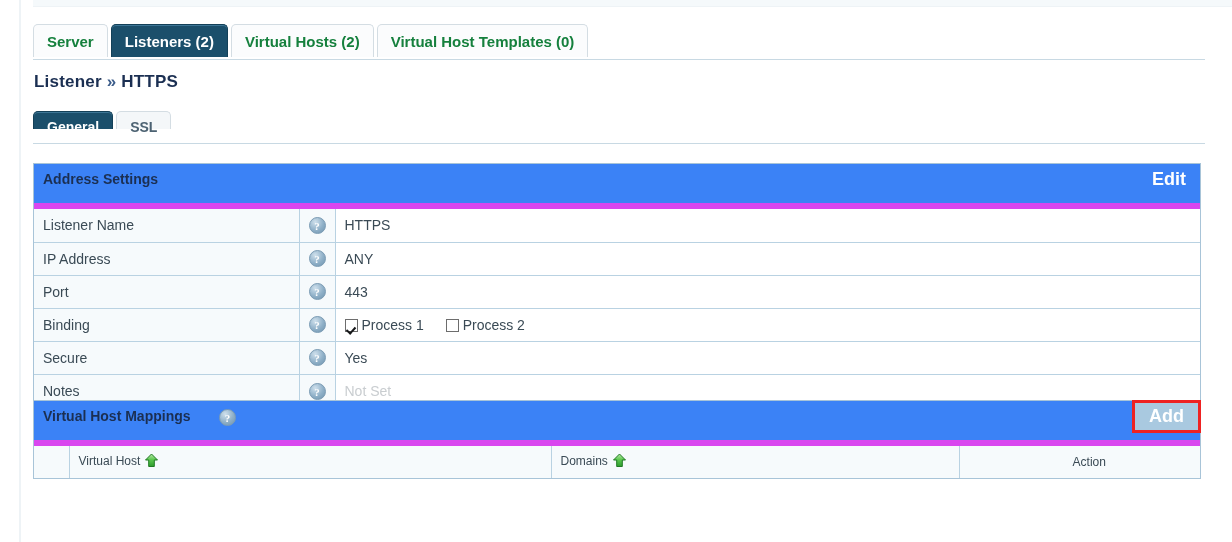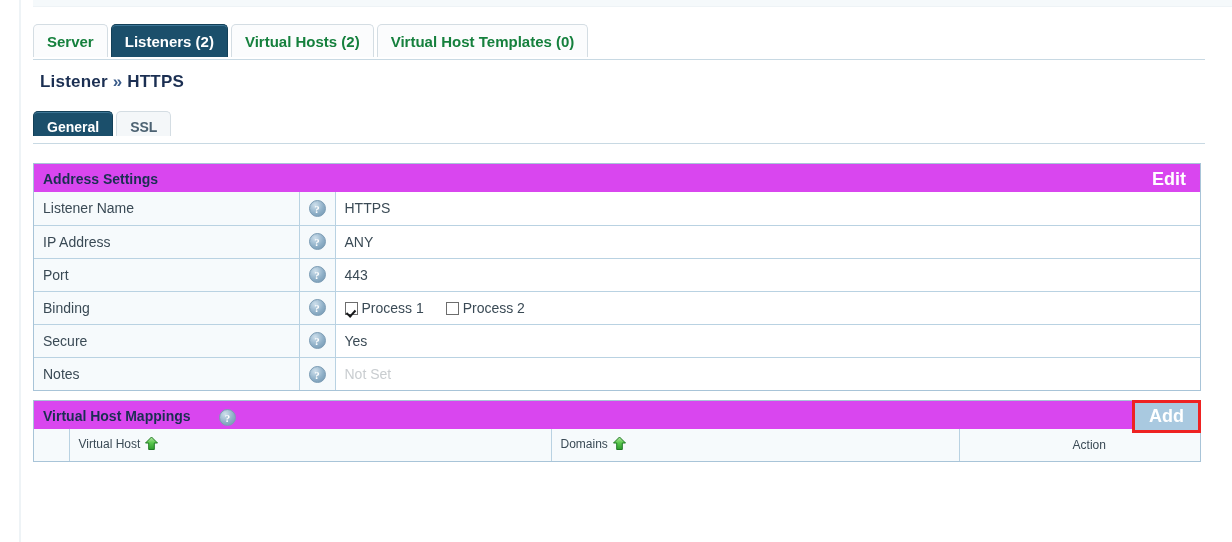--- a/index.html
+++ b/index.html
@@ -45,31 +45,30 @@
     background: #1b4f6b; color: #ffffff;
     border-color: #134058;
     box-shadow: inset 0 1px 0 #3d7696;
   }
 
   
   .page-title {
     position: absolute; left: 34px; top: 72px;
     font-size: 17px; font-weight: bold; color: #1b2f52;
     letter-spacing: .2px;
-    margin-left: 6px;
   }
   .page-title .sep { color: #3b5c8a; font-weight: bold; }
 
   
   .subtabbar {
     position: absolute; left: 33px; top: 111px; width: 1172px; height: 33px;
     border-bottom: 1px solid #c8d9e3;
   }
   .subtab {
-    float: left; height: 25px; margin-right: 3px;
+    float: left; height: 18px; margin-right: 3px;
     padding: 0 13px; line-height: 30px;
     font-size: 14px; font-weight: bold; color: #4c6272;
     background: #f4f7f9;
     border: 1px solid #d4dde3; border-bottom: none;
     border-radius: 5px 5px 0 0;
     cursor: pointer;
   }
   .subtab.active {
     background: #1b4f6b; color: #ffffff; border-color: #134058;
     box-shadow: inset 0 1px 0 #3d7696;
@@ -77,22 +76,22 @@
 
   
   .panel {
     position: absolute; left: 33px; width: 1168px;
     border: 1px solid #a8c4d8;
   }
   #address-panel { top: 163px; }
   #vhm-panel     { top: 400px; }
 
   .panel-head {
-    height: 28px; background: #d946ef;
-    border-bottom: 3px solid #d946ef;
+    height: 45px; background: #3b82f6;
+    border-bottom: 6px solid #d946ef;
     position: relative;
   }
   .panel-head .ptitle {
     position: absolute; left: 9px; top: 0; line-height: 31px;
     font-size: 14px; font-weight: bold; color: #1b2f52;
   }
   .panel-head .head-icon { position: absolute; left: 185px; top: 7px; }
   .head-action {
     position: absolute; right: 0; top: 0; height: 31px; line-height: 31px;
     padding: 0 14px;

